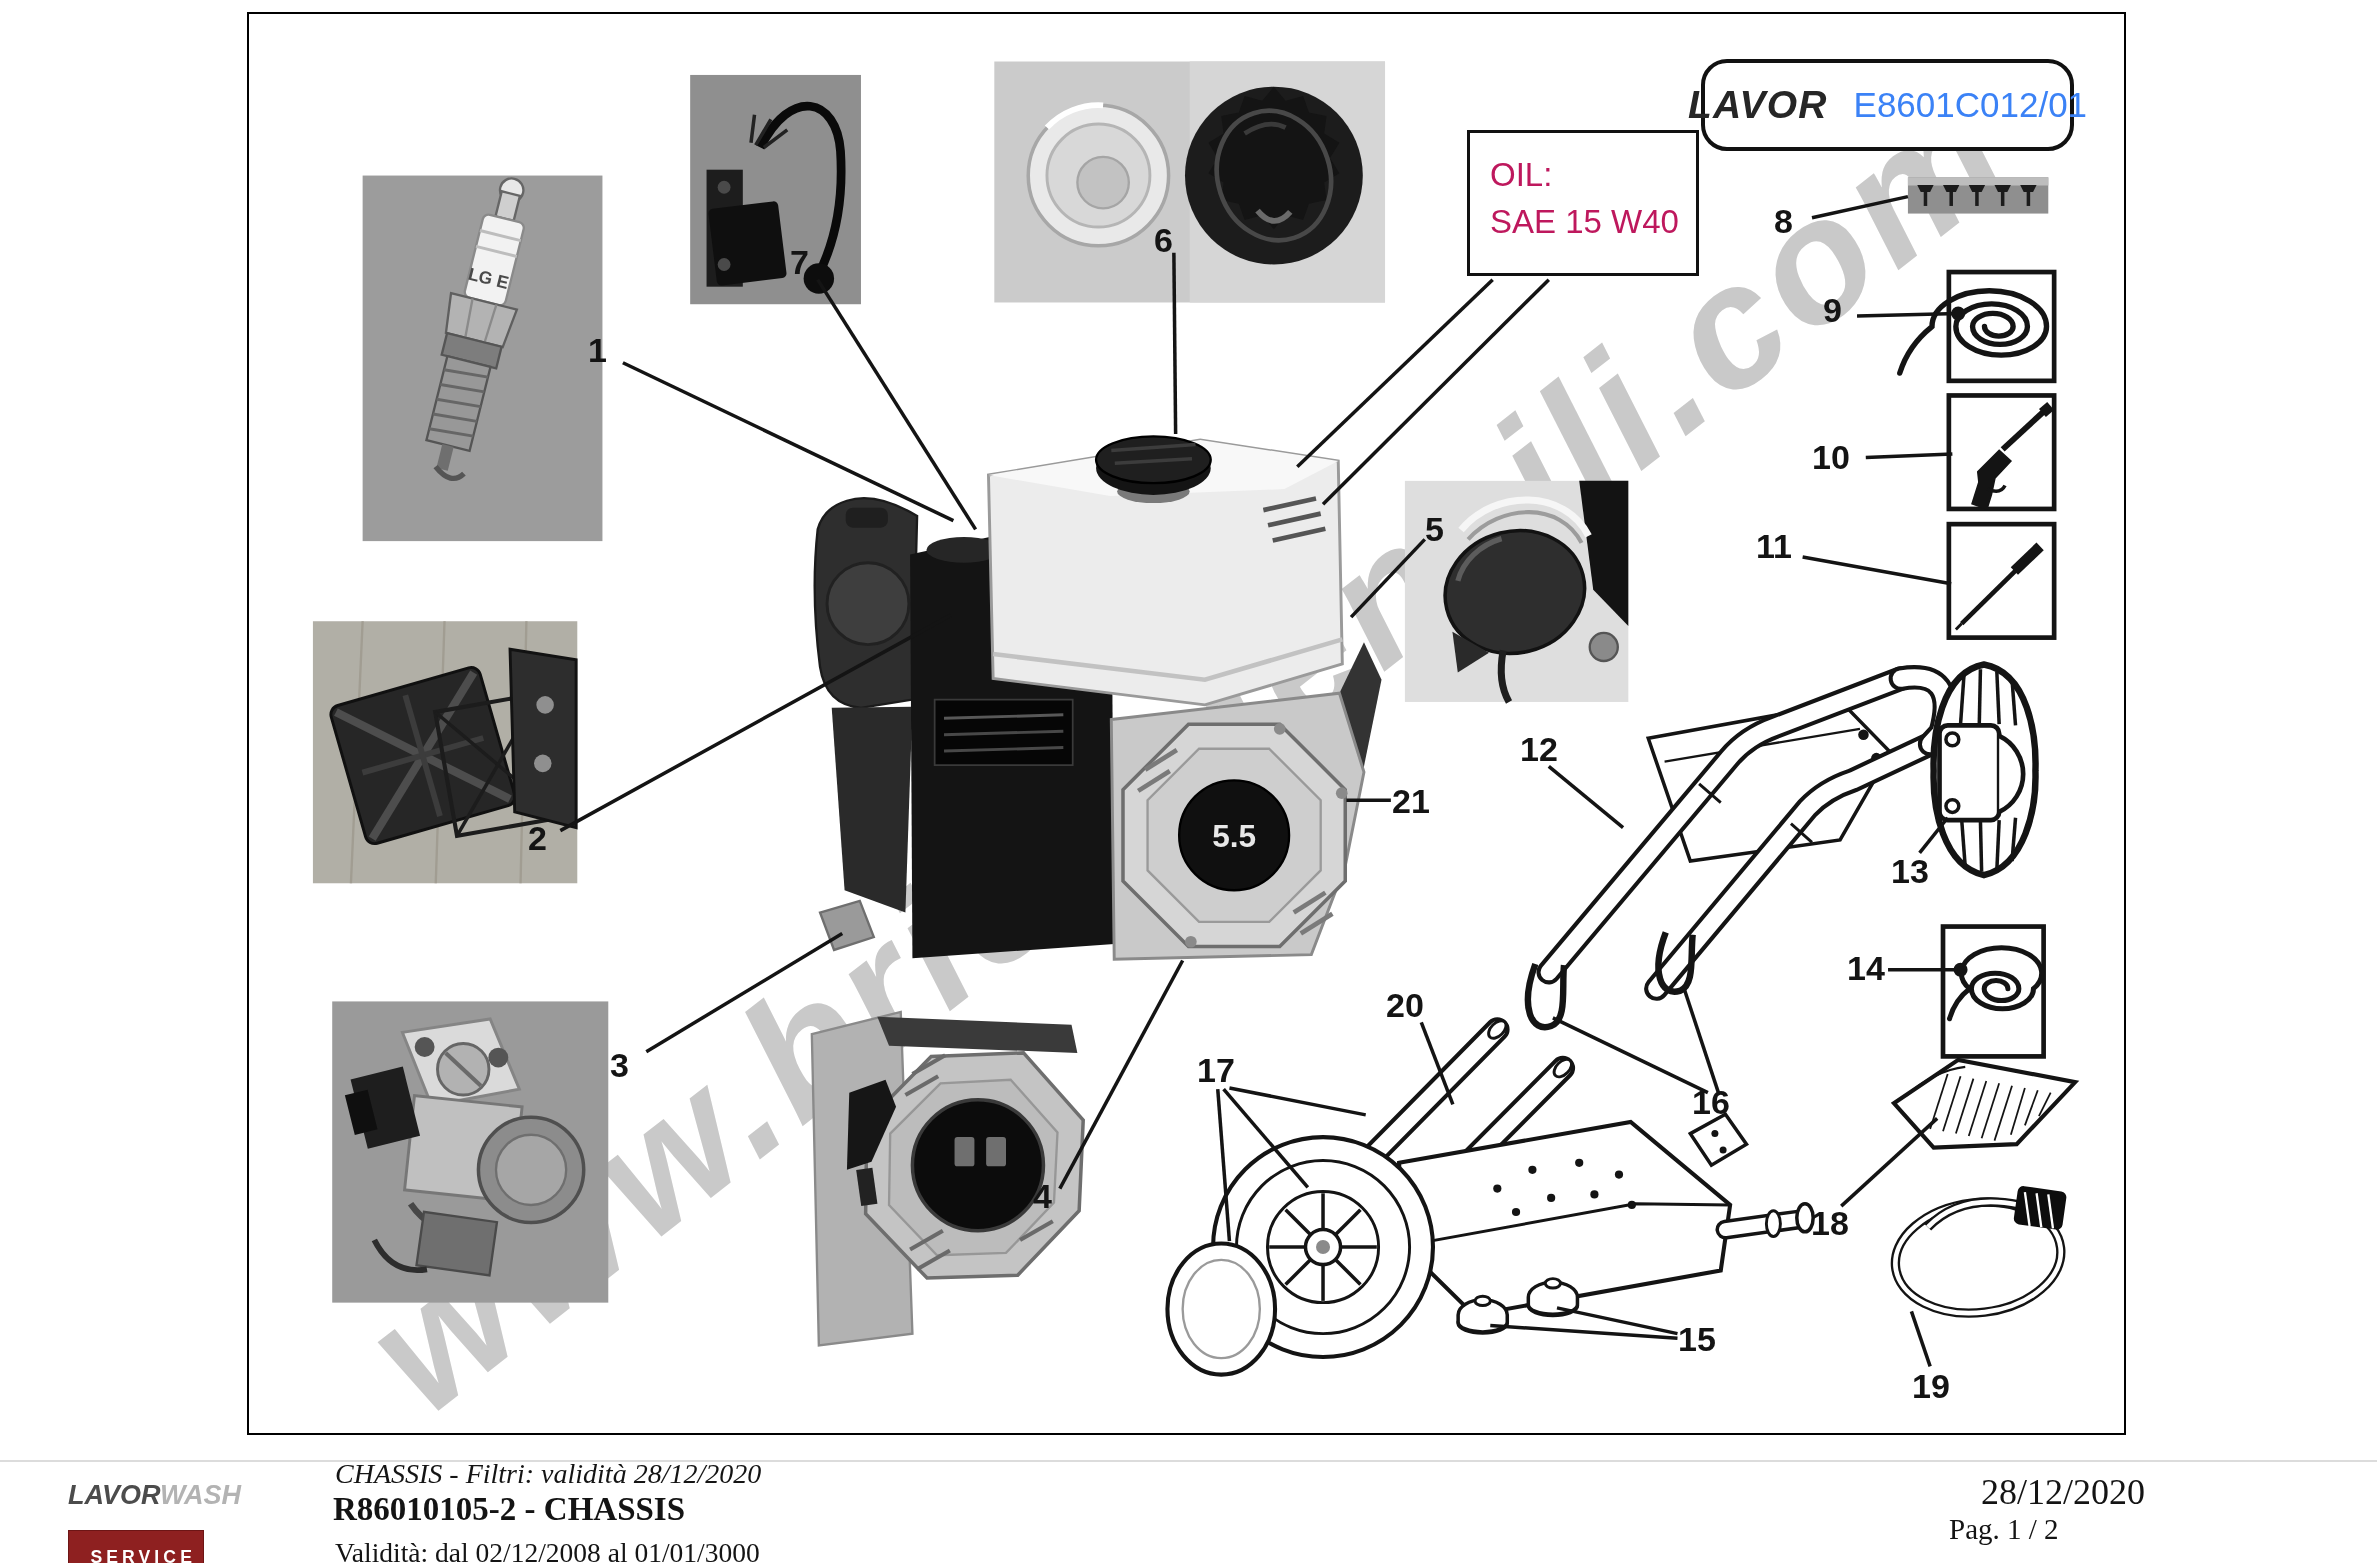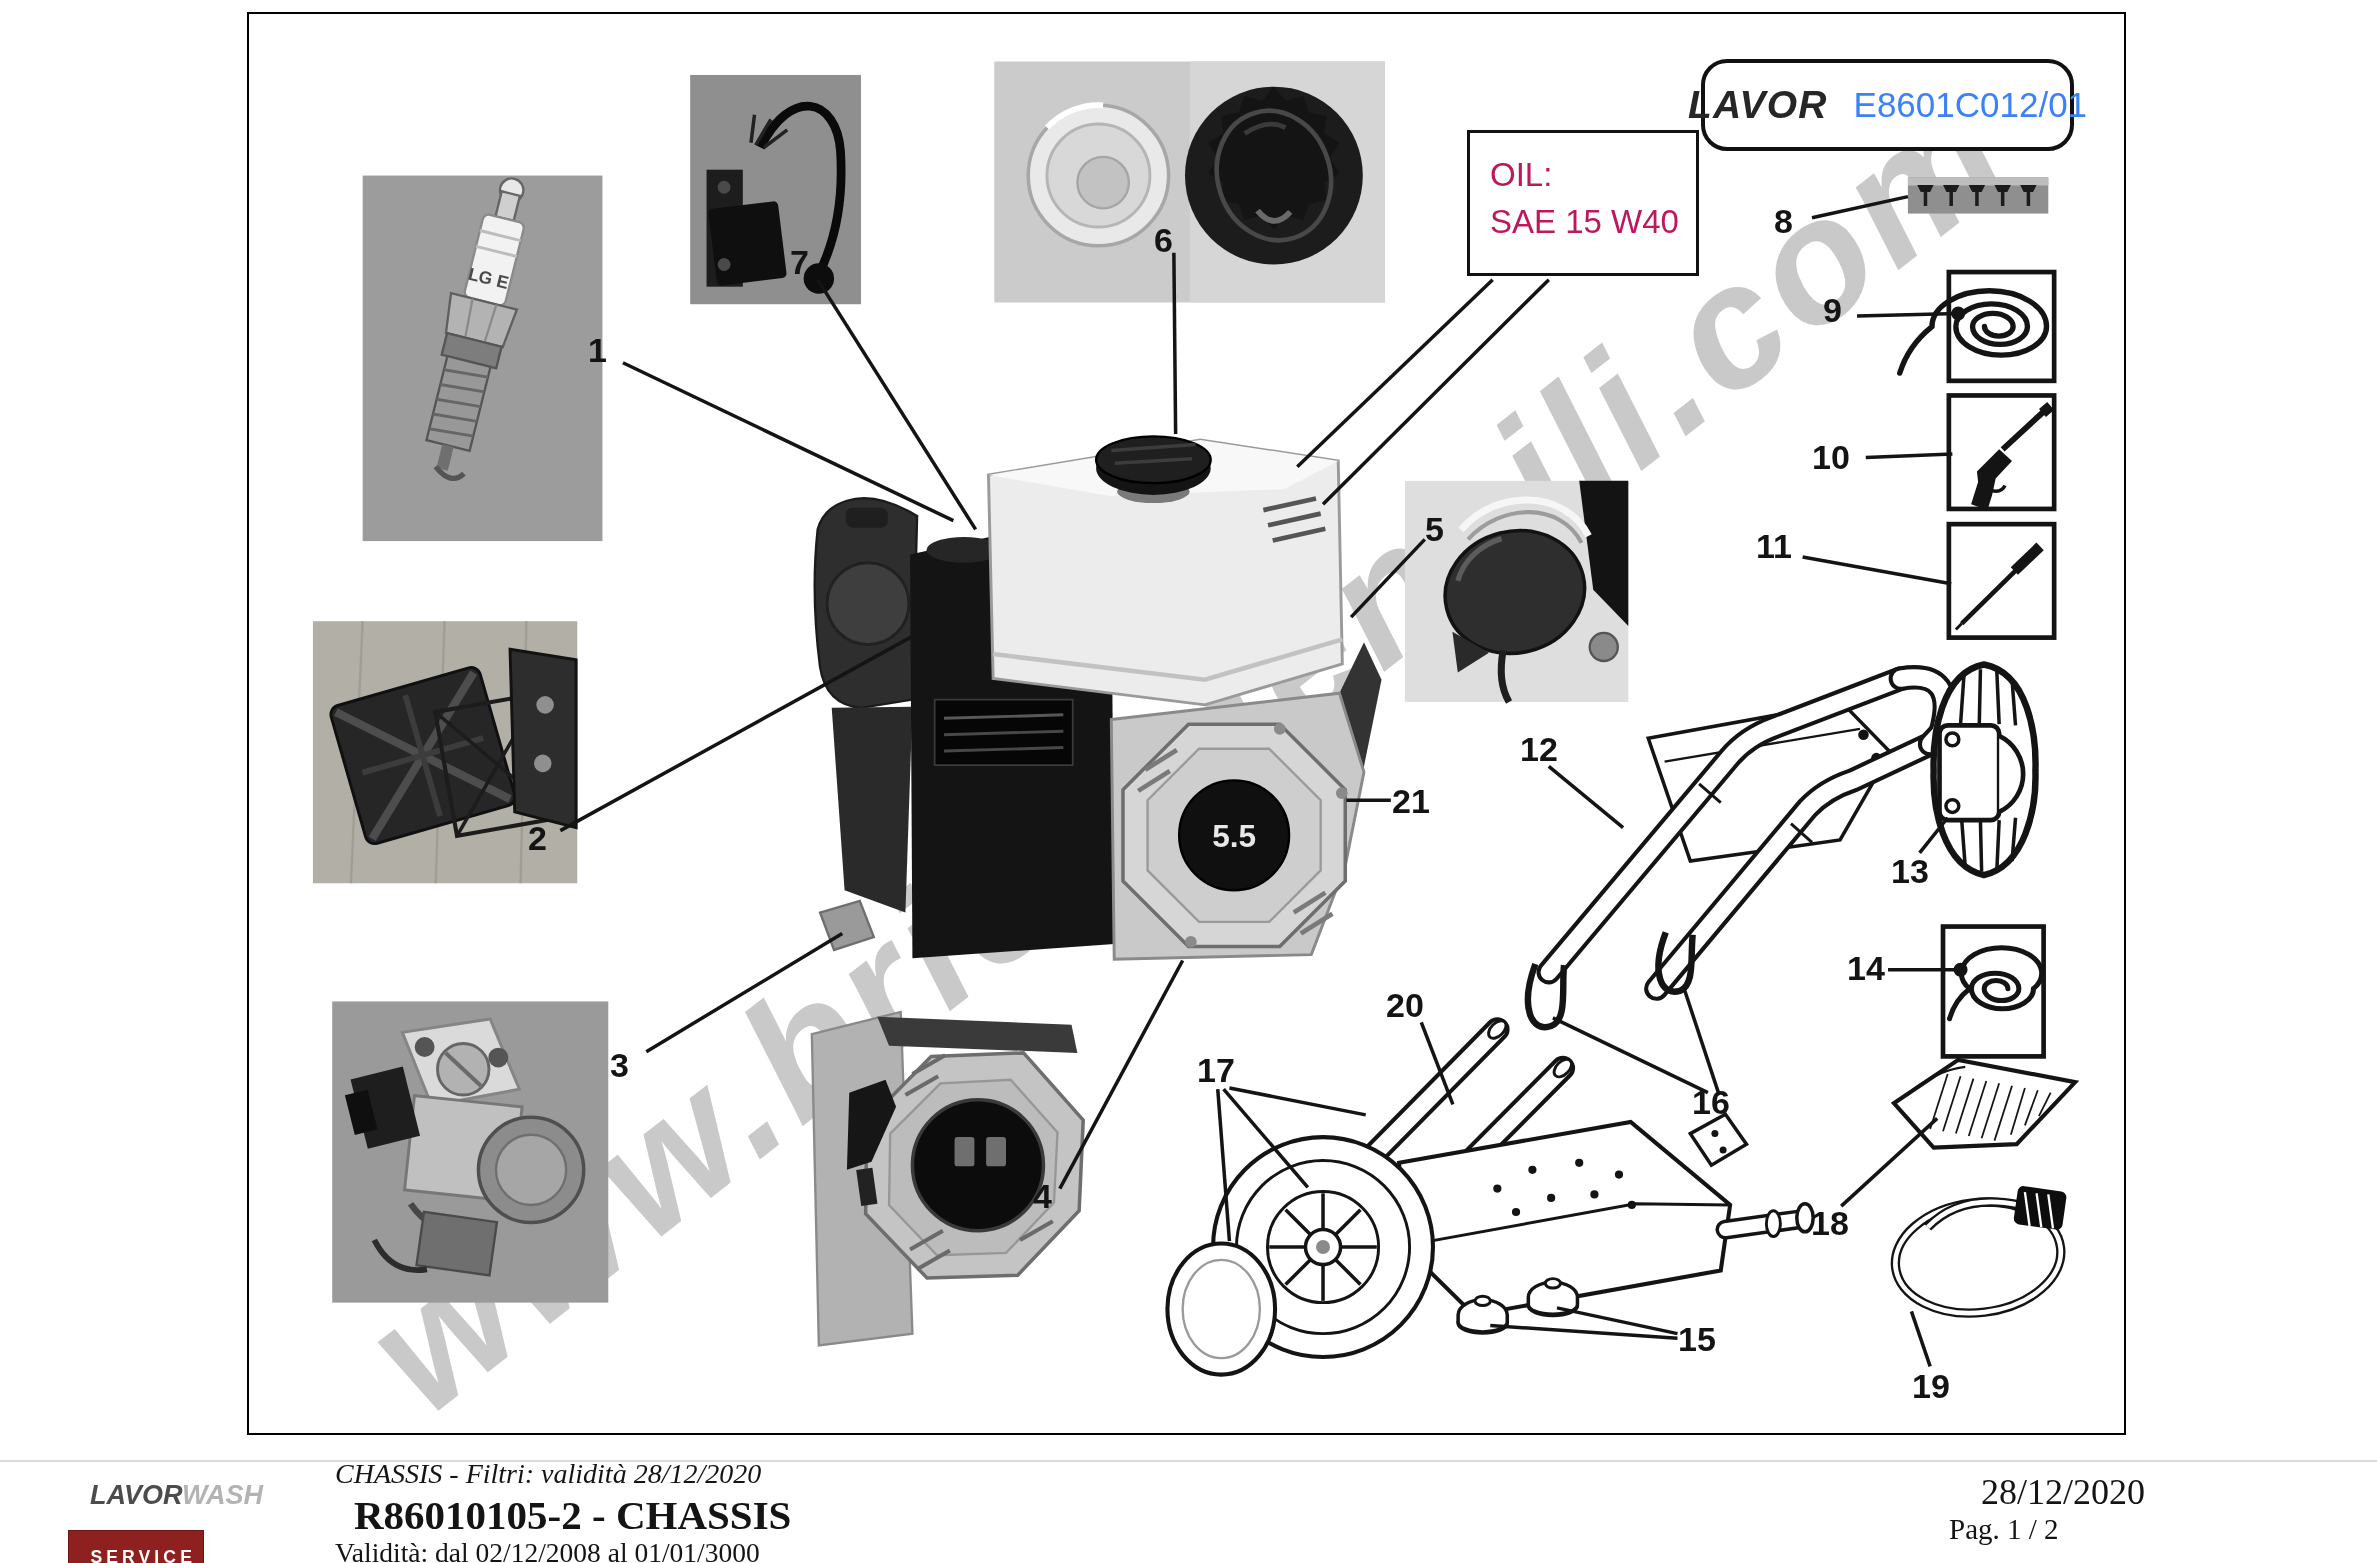--- a/index.html
+++ b/index.html
@@ -24,29 +24,29 @@
   #brand-box{position:absolute;left:1701px;top:59px;width:373px;height:92px;background:#fff;
              border:4.1px solid #111;border-radius:26px;z-index:3;box-sizing:border-box;
              display:flex;align-items:center;justify-content:center;gap:13px;}
   #brand-box .brand{font:italic 900 39px "Liberation Sans",sans-serif;color:#262626;letter-spacing:1.2px;}
   #brand-box .logo-sq{width:34px;height:34px;background:#0d0d0d;position:relative;}
   #brand-box .logo-sq i{position:absolute;left:4.7px;width:5.9px;height:5.9px;background:#fff;display:block;}
   #brand-box .code{font:400 35px "Liberation Sans",sans-serif;color:#3b82f6;}
   
   #footer-hairline{position:absolute;left:0;top:1460px;width:2377px;height:1.8px;background:#dcdcdc;z-index:2;}
   #lw-logo{position:absolute;left:68px;top:1480px;z-index:5;}
-  #lw-logo .row1{font:italic 900 27px "Liberation Sans",sans-serif;letter-spacing:0px;margin-left:22px;}
+  #lw-logo .row1{font:italic 900 27px "Liberation Sans",sans-serif;letter-spacing:0px;}
   #lw-logo .p1{color:#4c4c4c;} #lw-logo .p2{color:#b3b3b3;}
   #lw-logo .band{margin-top:19px;width:136px;height:47px;background:#8e2020;border:1.2px solid #6d1515;
                  box-sizing:border-box;display:flex;align-items:flex-end;justify-content:flex-end;
                  padding:0 7px 8px 0;}
   #lw-logo .band span{font:700 17.6px "Liberation Sans",sans-serif;color:#fff;letter-spacing:4.1px;}
   .ft-serif{position:absolute;z-index:5;font-family:"Liberation Serif",serif;color:#141414;}
   #ft-line1{left:335px;top:1458px;font-size:28px;font-style:italic;}
-  #ft-title{left:333px;top:1491px;font-size:41px;font-weight:700;margin-left:21px;}
+  #ft-title{left:333px;top:1491px;font-size:33px;font-weight:700;}
   #ft-line3{left:335px;top:1537px;font-size:27.5px;}
   #ft-date{left:1981px;top:1471px;font-size:36px;}
   #ft-page{left:1949px;top:1513px;font-size:29px;}
 </style>
 </head>
 <body>
 
 <div id="page">
 
   <div id="wm">www.bricoutensili.com</div>

